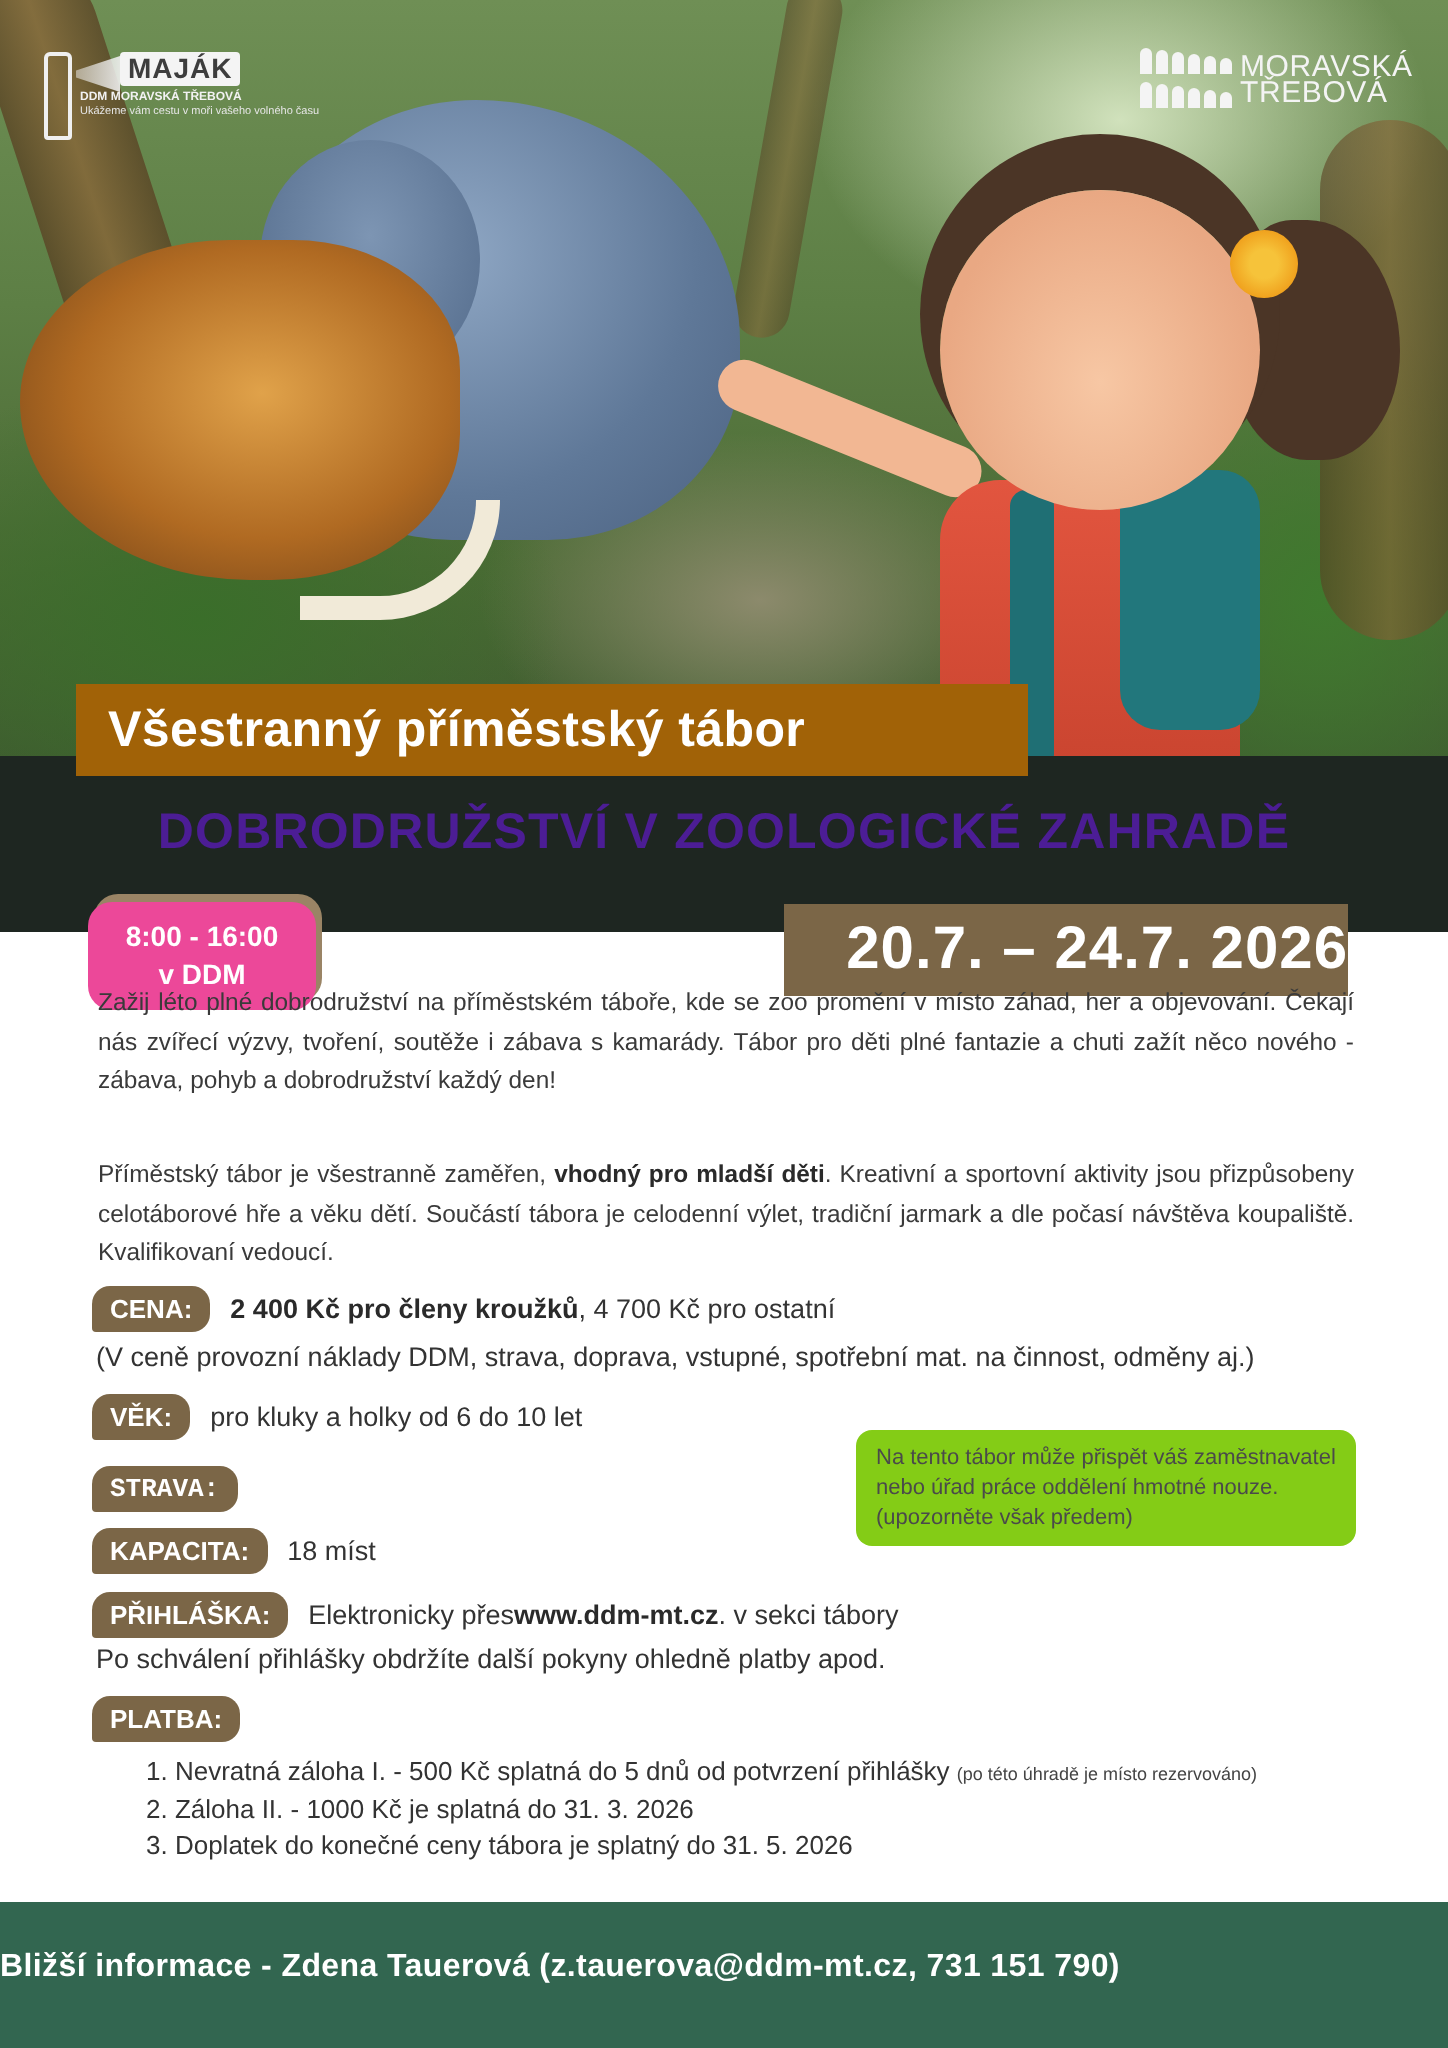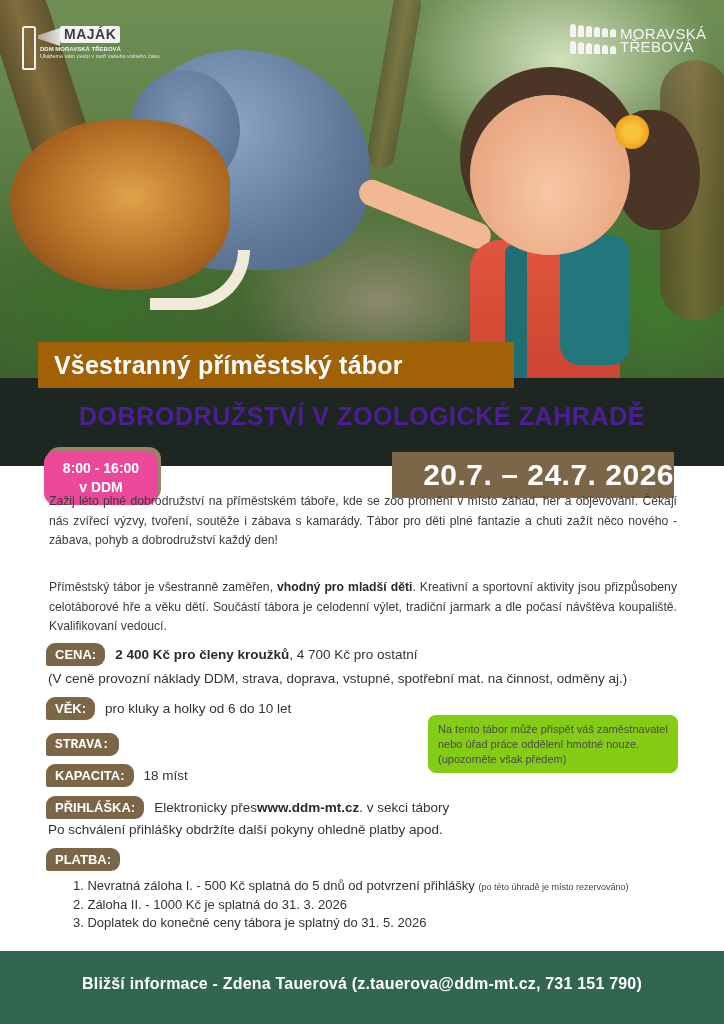--- a/index.html
+++ b/index.html
@@ -75,21 +75,21 @@
   .row b { font-weight: bold; color: #2a2a2a; }
   .line { position: absolute; left: 48px; font-size: 13.5px; color: #333; white-space: nowrap; }
 
   .note { position: absolute; left: 428px; top: 715px; width: 250px; height: 58px; background: #84cc16; border-radius: 8px;
     color: #4a4a4a; font-size: 11px; line-height: 15px; padding: 7px 10px; }
 
   .pay-list { position: absolute; left: 48px; top: 877px; font-size: 13px; line-height: 18px; color: #333; margin-left: 25px; }
   .pay-list small { font-size: 9px; color: #444; }
 
   .footer { position: absolute; left: 0; top: 951px; width: 724px; height: 73px; background: #326650; }
-  .footer-text { position: absolute; left: 0; top: 24px; width: 724px; text-align: center; color: #ffffff; font-weight: bold; font-size: 16px; letter-spacing: .2px; }
+  .footer-text { position: absolute; left: 0; top: 24px; width: 724px; text-align: left; color: #ffffff; font-weight: bold; font-size: 16px; letter-spacing: .2px; }
 </style>
 </head>
 <body>
 
 <div class="hero">
   <div class="tree-trunk" style="left:20px;top:-20px;width:60px;height:260px;transform:rotate(-18deg);"></div>
   <div class="tree-trunk" style="left:380px;top:-10px;width:28px;height:180px;transform:rotate(10deg);opacity:.5;"></div>
   <div class="tree-trunk" style="left:660px;top:60px;width:70px;height:260px;opacity:.6;"></div>
   <div class="elephant"></div>
   <div class="elephant-ear"></div>

